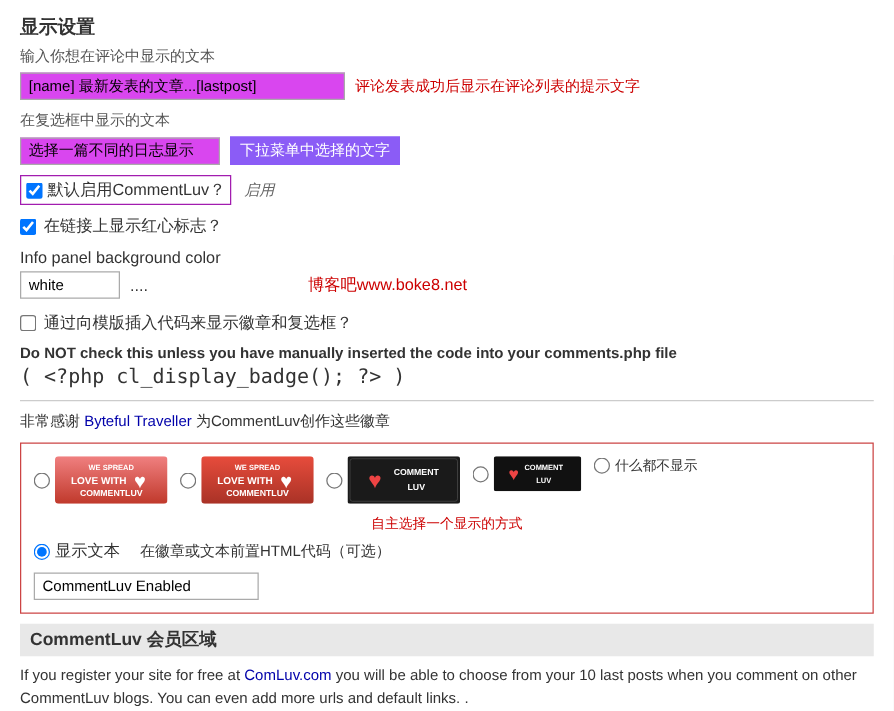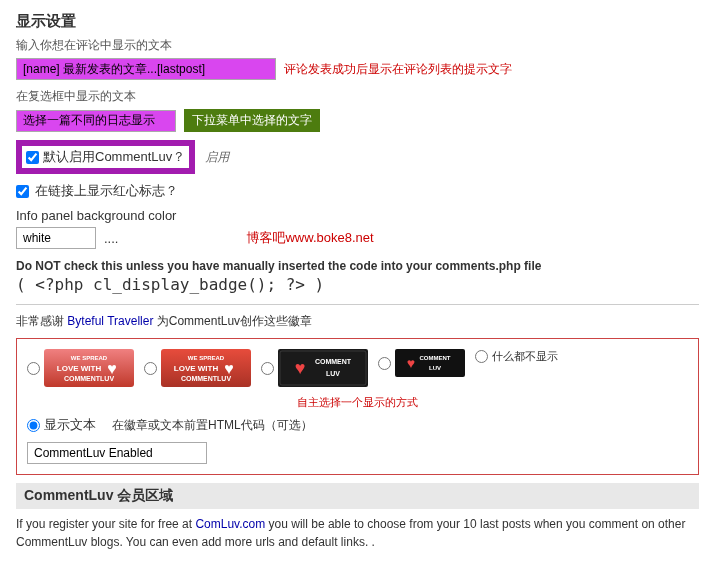--- a/index.html
+++ b/index.html
@@ -37,21 +37,21 @@
       border: 1px solid #aaa;
       padding: 3px 6px;
       font-size: 12px;
       background: #d946ef;
     }
     .red-link-text {
       color: #c00;
       font-size: 12px;
     }
     .dropdown-blue {
-      background: #4d7c0f;
+      background: #8b5cf6;
       color: #fff;
       padding: 3px 8px;
       font-size: 12px;
       border: none;
       cursor: pointer;
     }
     .checkbox-row {
       display: flex;
       align-items: center;
       gap: 6px;
@@ -61,21 +61,21 @@
       font-size: 13px;
       color: #333;
     }
     .enable-label {
       color: #666;
       font-size: 12px;
       margin-left: 4px;
       font-style: italic;
     }
     .highlight-box {
-      border: 6px solid #a21caf;
+      border: 1px solid #a21caf;
       display: inline-flex;
       align-items: center;
       padding: 2px 4px;
       gap: 4px;
       background: #fff;
     }
     .color-section {
       margin-bottom: 10px;
     }
     .color-label {
@@ -262,20 +262,24 @@
   <div class="color-section">
     <div class="color-label">Info panel background color</div>
     <div class="color-input-row">
       <input class="color-input" type="text" value="white" style="">
       <span class="dots">....</span>
       <span class="watermark">博客吧www.boke8.net</span>
     </div>
   </div>
 
   
+  <div class="checkbox-row">
+    <input type="checkbox" style="">
+    <label>通过向模版插入代码来显示徽章和复选框？</label>
+  </div>
   <div class="warning-text">Do NOT check this unless you have manually inserted the code into your comments.php file</div>
   <div class="code-text">( &lt;?php cl_display_badge(); ?&gt; )</div>
 
   <div class="section-divider"></div>
 
   
 
   
   <div class="thanks-row">
     <span>非常感谢</span>

